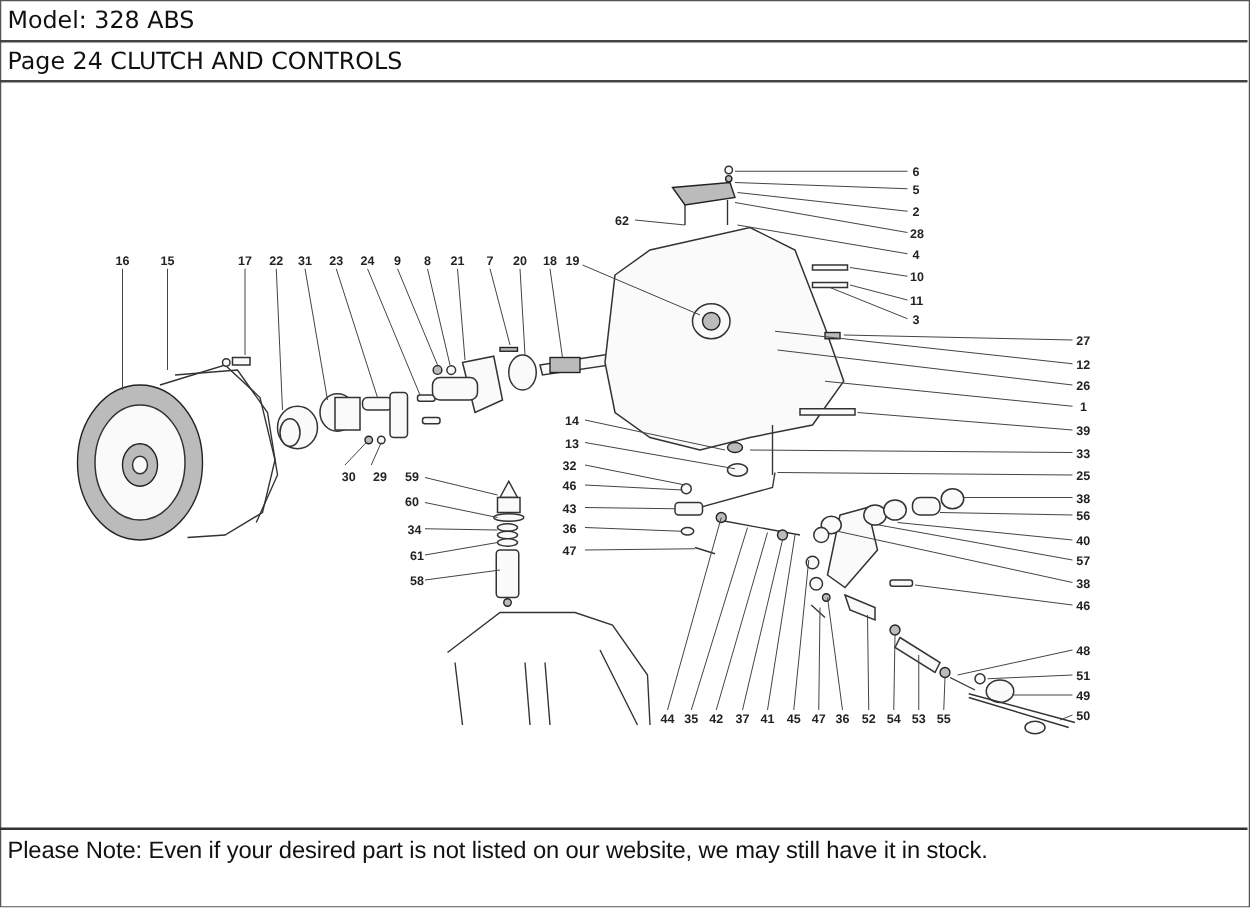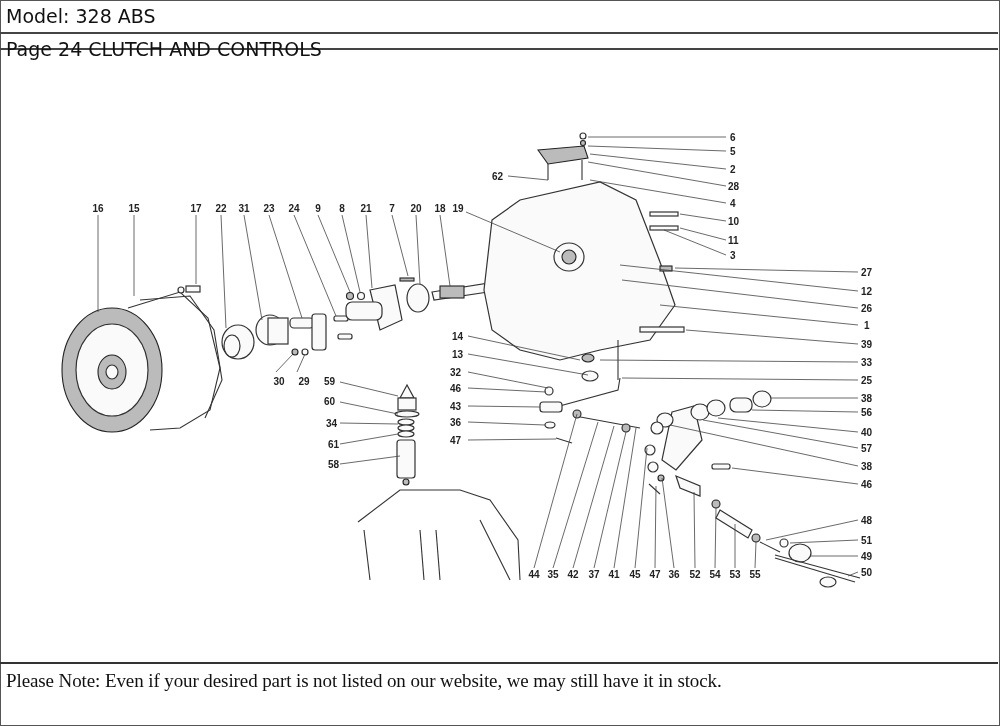--- a/index.html
+++ b/index.html
@@ -1,26 +1,26 @@
 <!DOCTYPE html>
 <html><head>
 <meta charset="utf-8">
 <style>
   html, body { margin: 0; padding: 0; background: #ffffff; }
   body { width: 1000px; height: 726px; position: relative; overflow: hidden; font-family: "Liberation Sans", sans-serif; }
   .frame { position: absolute; left: 0; top: 0; width: 998px; height: 724px; border: 1px solid #555; }
   .row { position: absolute; left: 0; width: 998px; border-bottom: 2px solid #444; box-sizing: border-box; }
   .row-model { top: 0; height: 34px; text-align: right; }
-  .row-title { top: 34px; height: 16px; }
+  .row-title { top: 34px; height: 32px; }
   .row-text { position: absolute; left: 6px; font-family: "DejaVu Sans", sans-serif; font-size: 19px; color: #111; white-space: nowrap; }
   .row-model .row-text { top: 5px; }
   .row-title .row-text { top: 4px; }
   .diagram { position: absolute; left: 0; top: 66px; width: 998px; height: 596px; }
   .footer { position: absolute; left: 0; top: 662px; width: 998px; height: 64px; border-top: 2px solid #333; box-sizing: border-box; }
-  .footer-line { position: absolute; left: 6px; font-family: Liberation Serif, serif; font-size: 19px; color: #111; white-space: nowrap; letter-spacing: -0.1px; }
+  .footer-line { position: absolute; left: 6px; font-family: Liberation Sans, sans-serif; font-size: 19px; color: #111; white-space: nowrap; letter-spacing: -0.1px; }
   .footer-line.l1 { top: 6px; }
   .footer-line.l2 { top: 35px; }
   svg text.callout { font-family: "Liberation Sans", sans-serif; font-size: 10px; font-weight: bold; fill: #222; }
   svg .lead { stroke: #444; stroke-width: 0.8; fill: none; }
   svg .part { stroke: #333; stroke-width: 1.2; fill: #fafafa; }
   svg .part-dark { stroke: #222; stroke-width: 1.1; fill: #bbb; }
   svg .part-line { stroke: #333; stroke-width: 1.1; fill: none; }
 </style>
 </head>
 <body>

